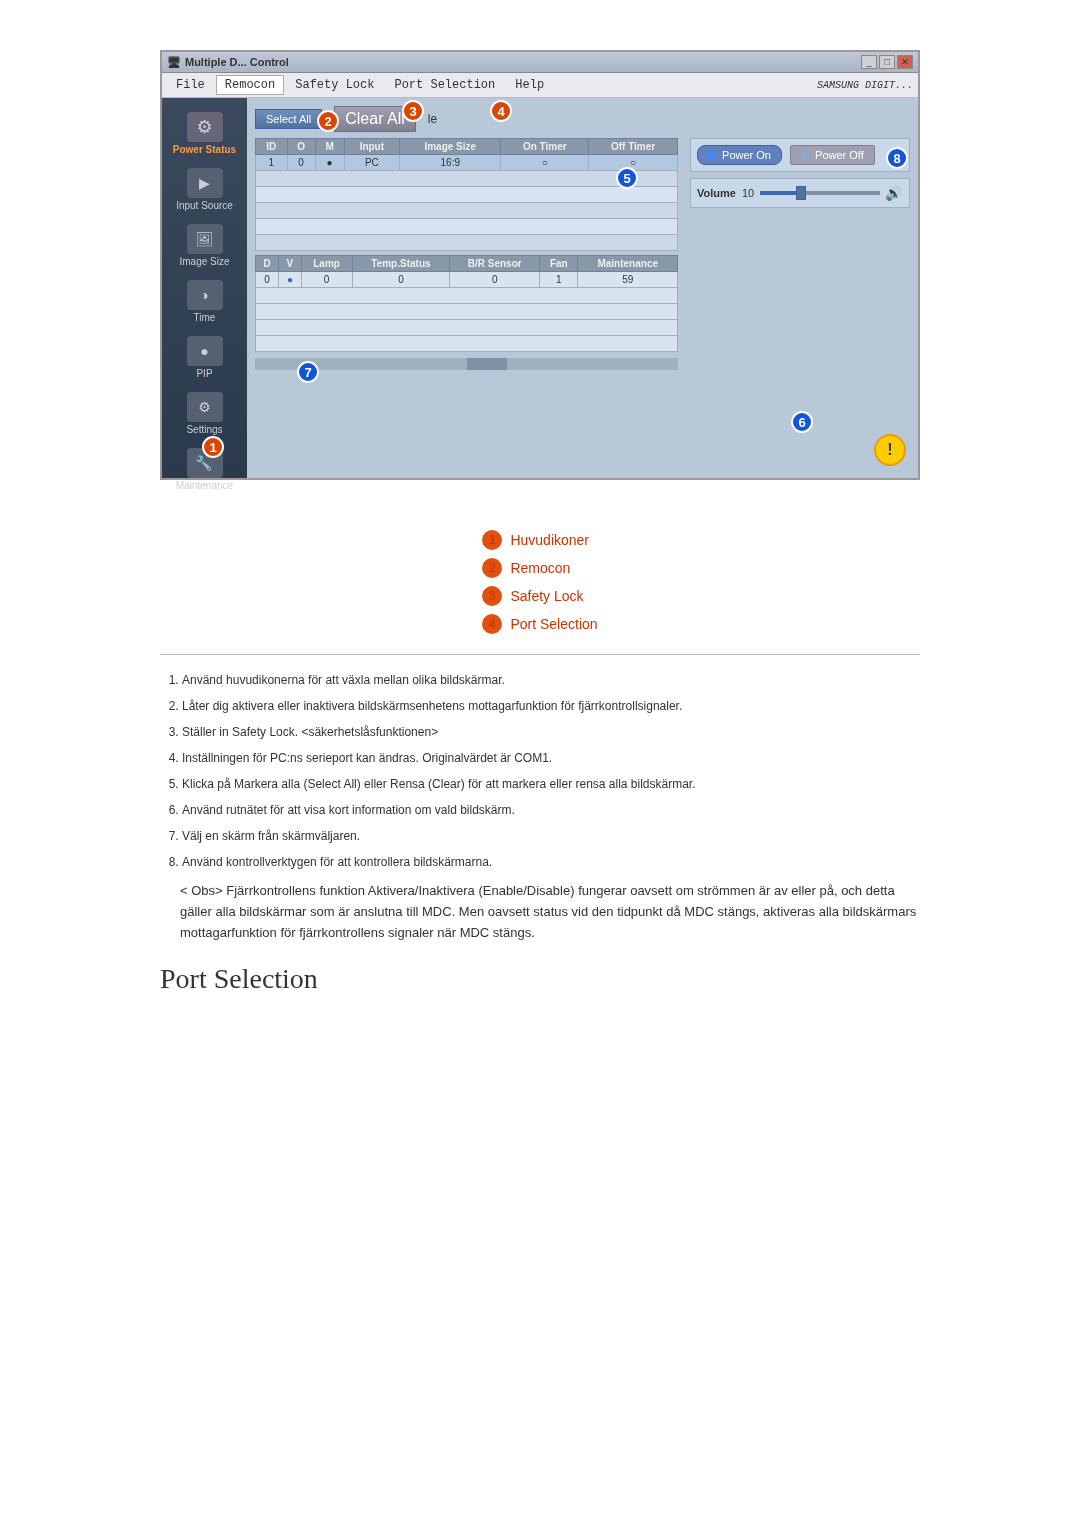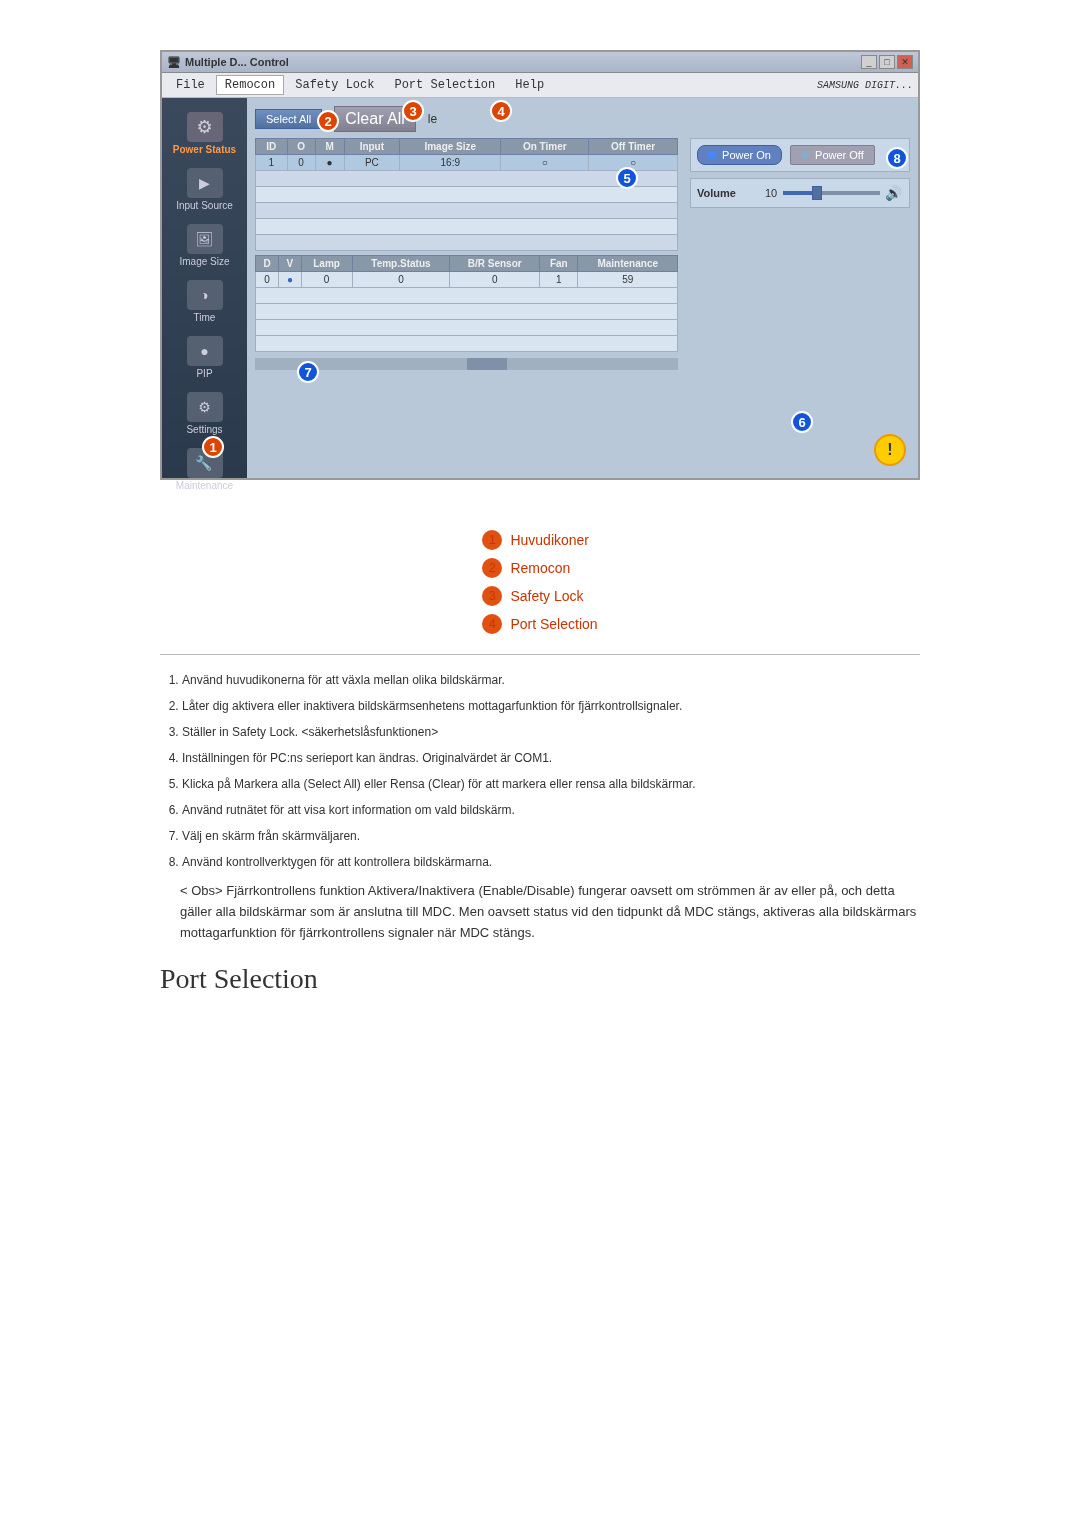--- a/index.html
+++ b/index.html
@@ -259,21 +259,20 @@
       display: flex;
       align-items: center;
       gap: 6px;
     }
     .volume-label {
       font-size: 11px;
       font-weight: bold;
     }
     .volume-value {
       font-size: 11px;
-      margin-left: 23px;
     }
     .volume-icon {
       font-size: 14px;
       color: #667;
     }
 
     .warning-icon-container {
       margin-top: auto;
       display: flex;
       justify-content: flex-end;

